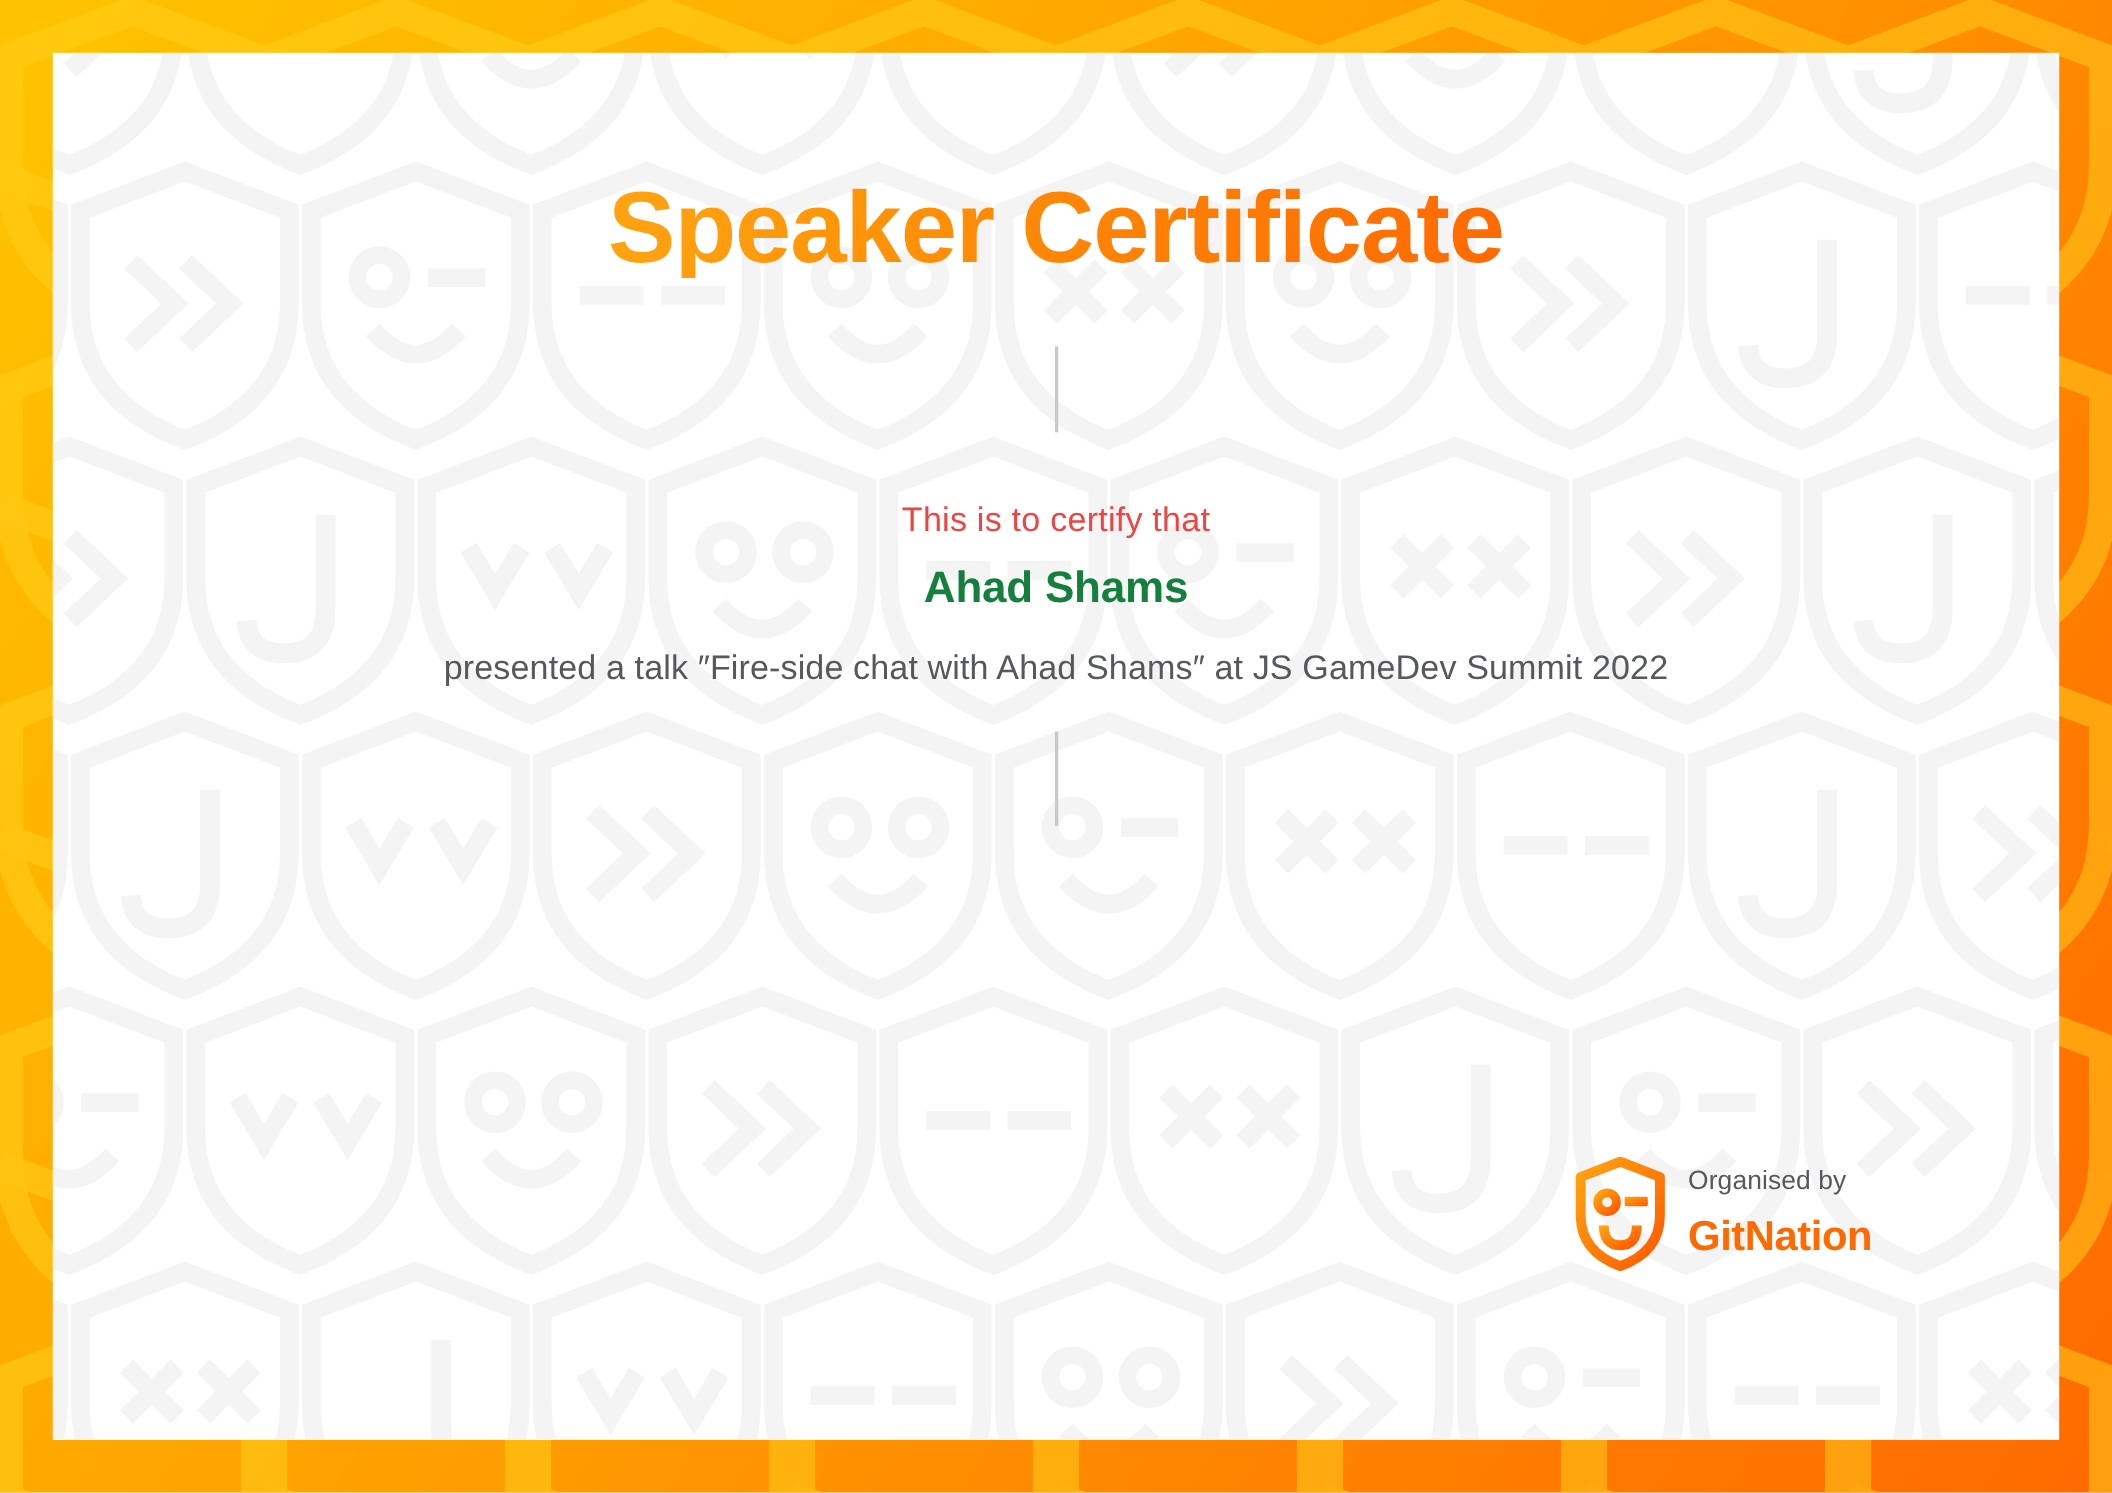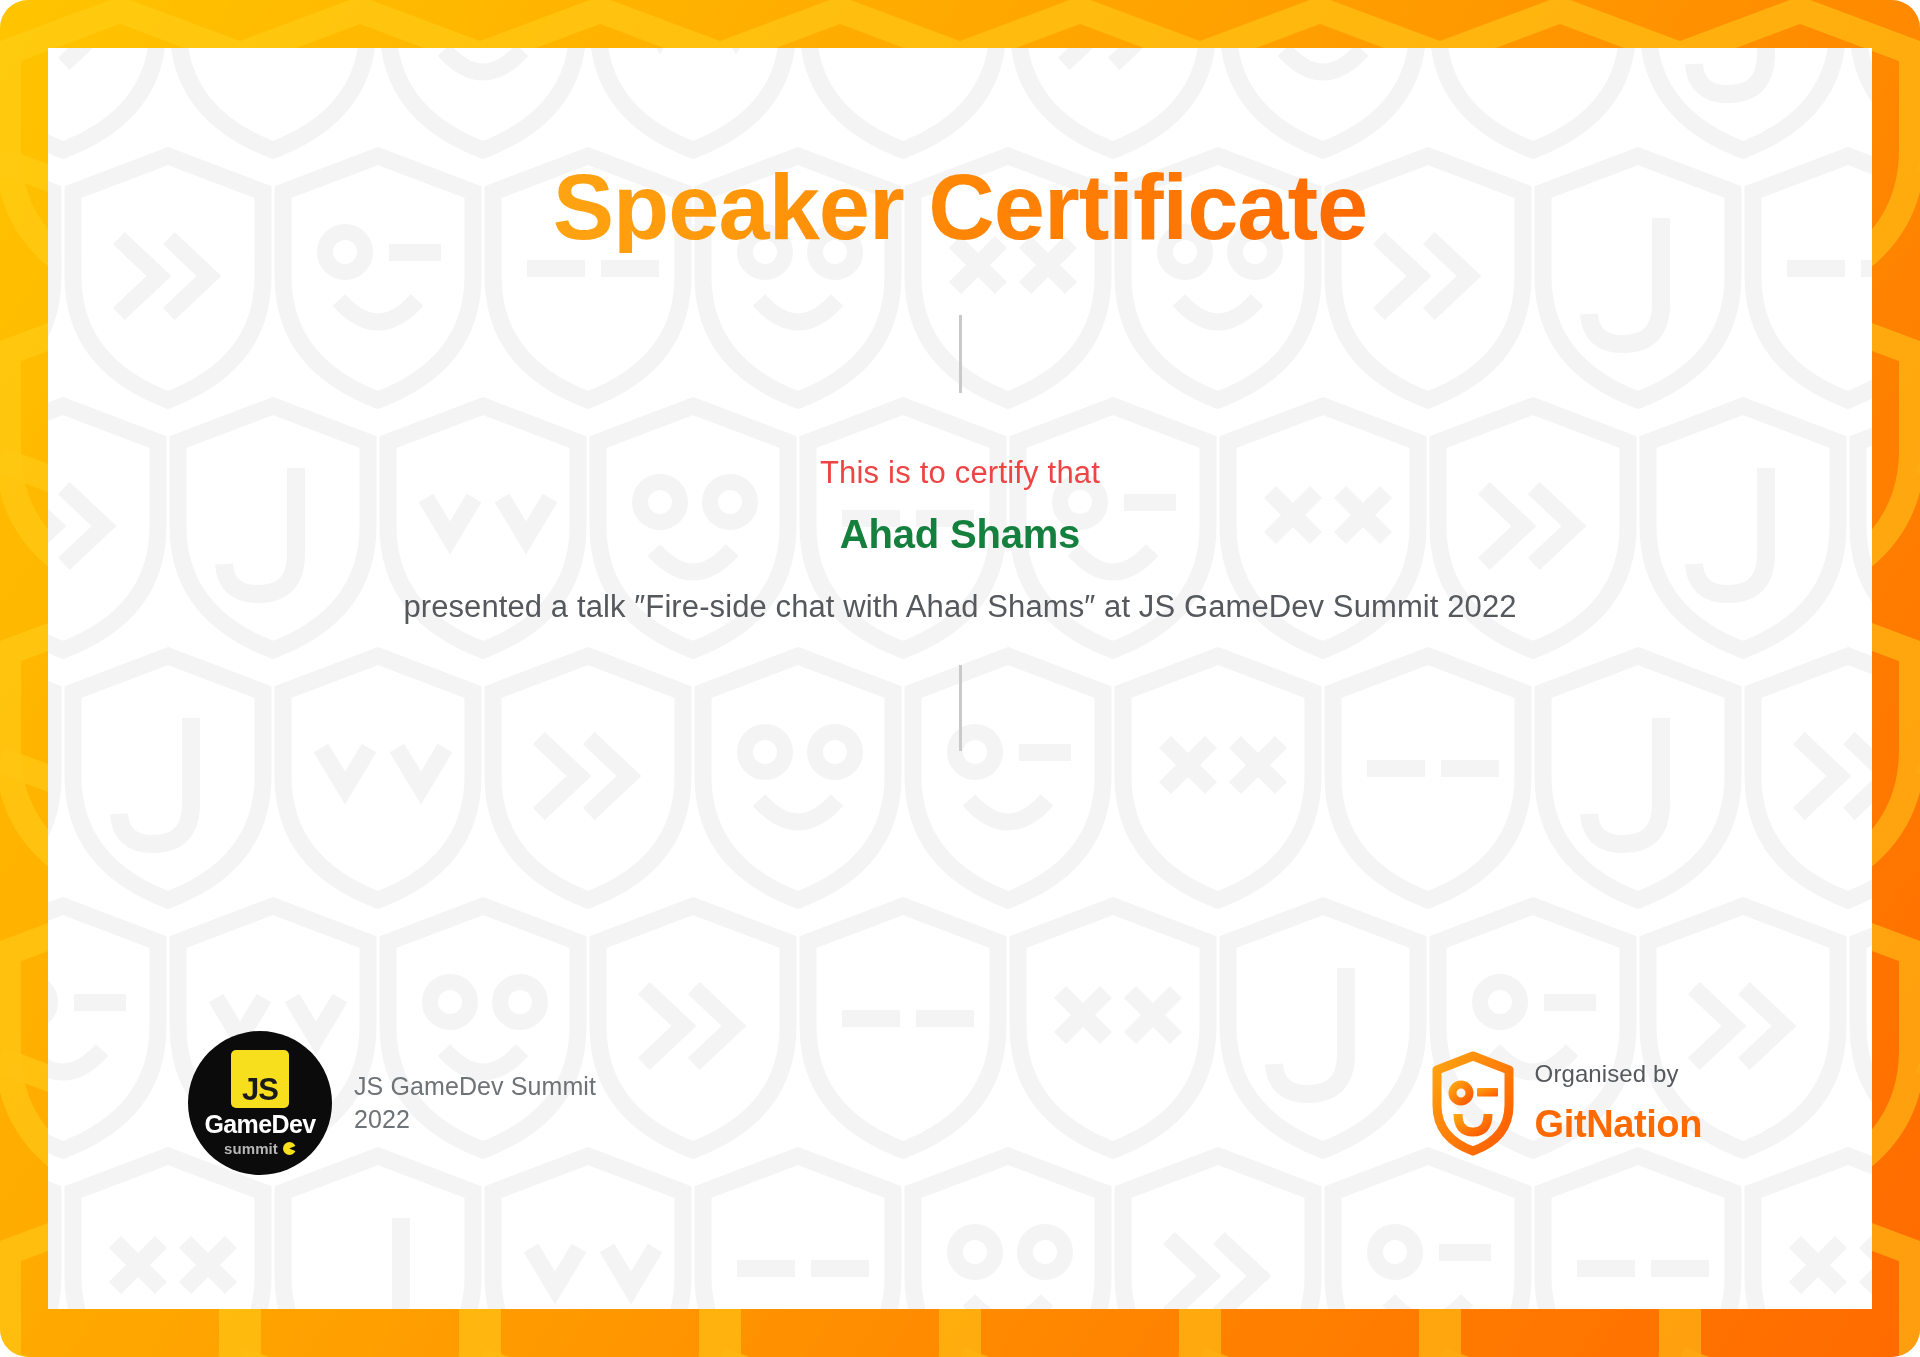--- a/index.html
+++ b/index.html
@@ -9,21 +9,20 @@
     font-family:"Liberation Sans", sans-serif;
     overflow:hidden;
   }
 
   
   #certificate {
     position:relative;
     width:1920px; height:1357px;
     background:linear-gradient(125deg,#ffc400 0%,#ffb300 22%,#ff9d00 48%,#ff8400 72%,#ff6a00 100%);
     overflow:hidden;
-    border-radius:28px;
   }
   
   #frame-pattern {
     position:absolute; inset:0;
     opacity:.55;
   }
 
   
   #card {
     position:absolute;
@@ -493,33 +492,20 @@
       <div id="certify-line">This is to certify that</div>
 
       <div id="recipient-name">Ahad Shams</div>
 
       <div id="talk-line">presented a talk ″Fire-side chat with Ahad Shams″ at JS GameDev Summit 2022</div>
 
       <div class="divider" id="divider-bottom"></div>
 
       <div id="footer">
 
-        <div id="footer-left">
-          <div id="event-badge">
-            <div id="js-square">
-              <span>JS</span>
-            </div>
-            <div id="badge-gamedev">GameDev</div>
-            <div id="badge-summit-row">
-              <span id="badge-summit">summit</span>
-              <span id="pacman-icon"></span>
-            </div>
-          </div>
-          <div id="event-label">JS GameDev Summit 2022</div>
-        </div>
 
 
         <div id="footer-right">
           <svg id="gitnation-shield" viewBox="0 0 86 105" aria-hidden="true">
             <defs>
               <linearGradient id="gnGrad" x1="0" y1="0" x2="1" y2="1">
                 <stop offset="0%" stop-color="#ffa412"></stop>
                 <stop offset="100%" stop-color="#ff5a00"></stop>
               </linearGradient>
             </defs>

